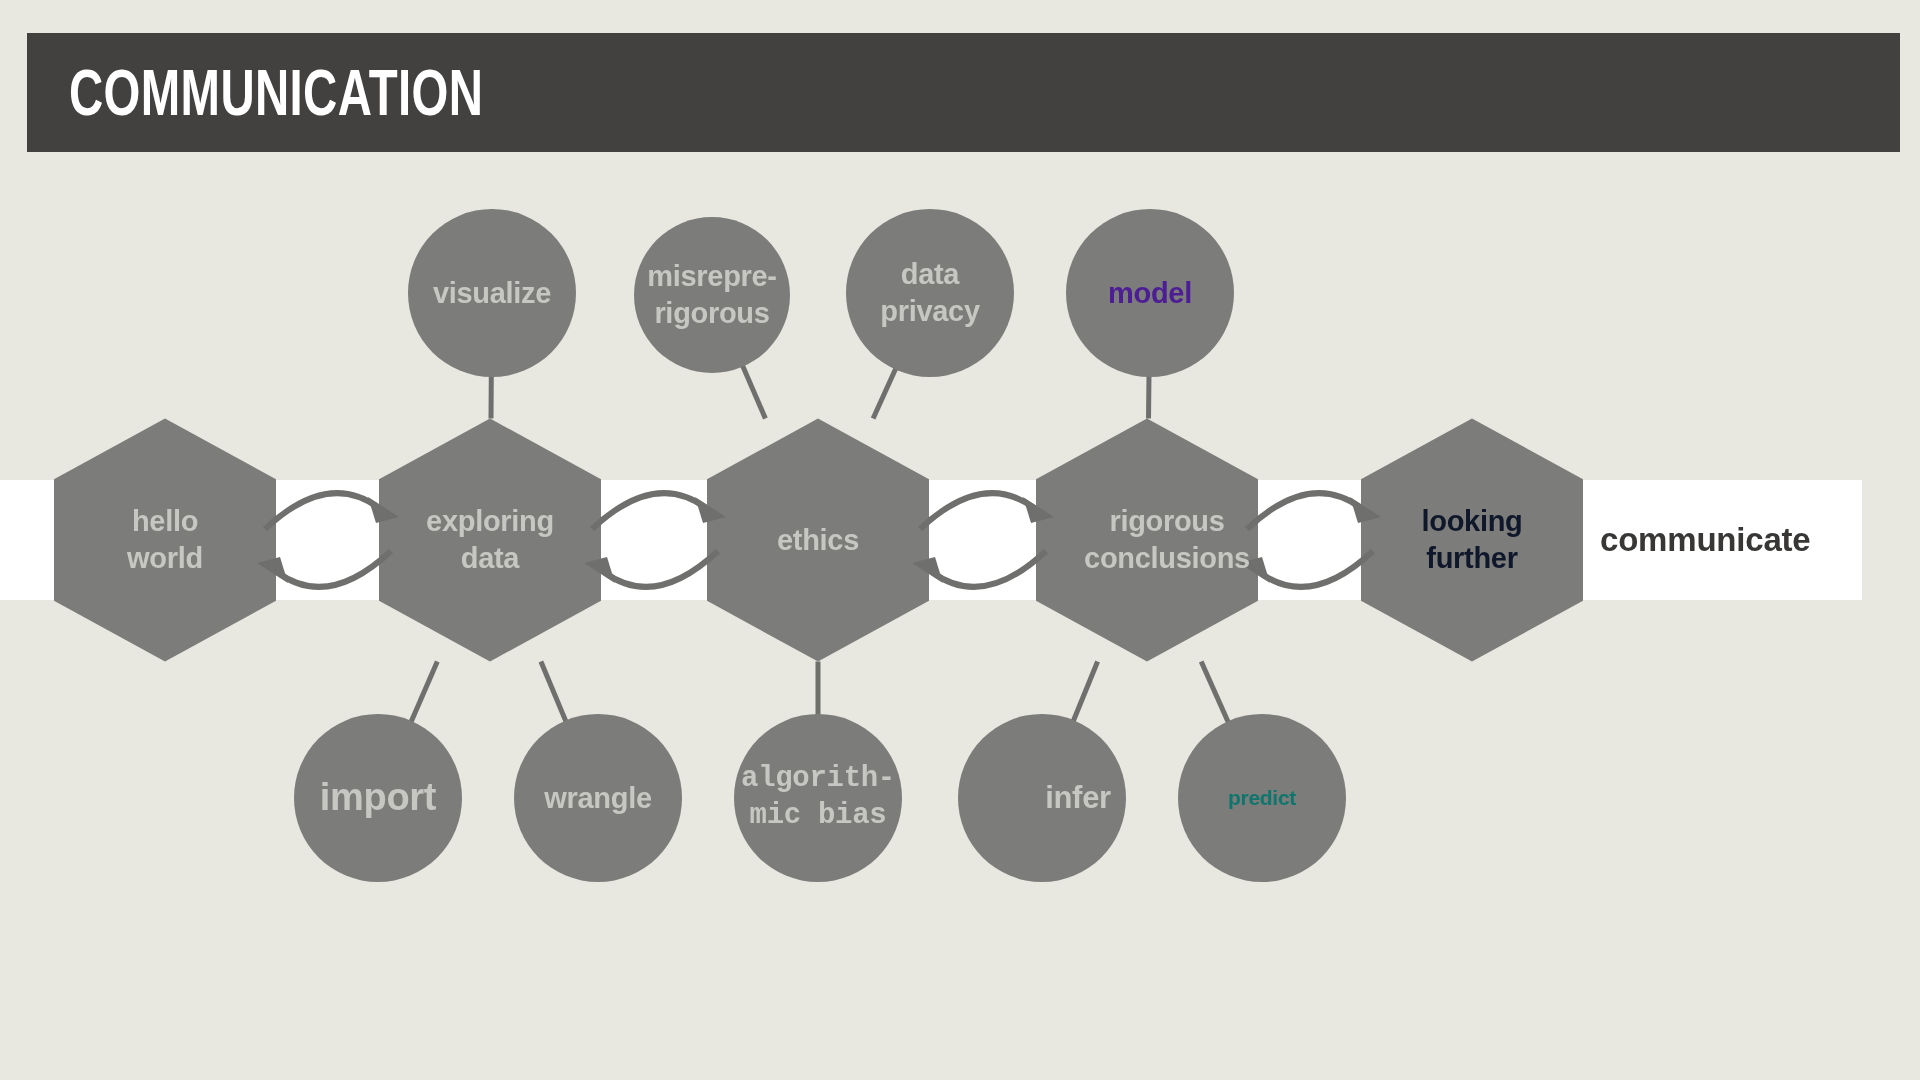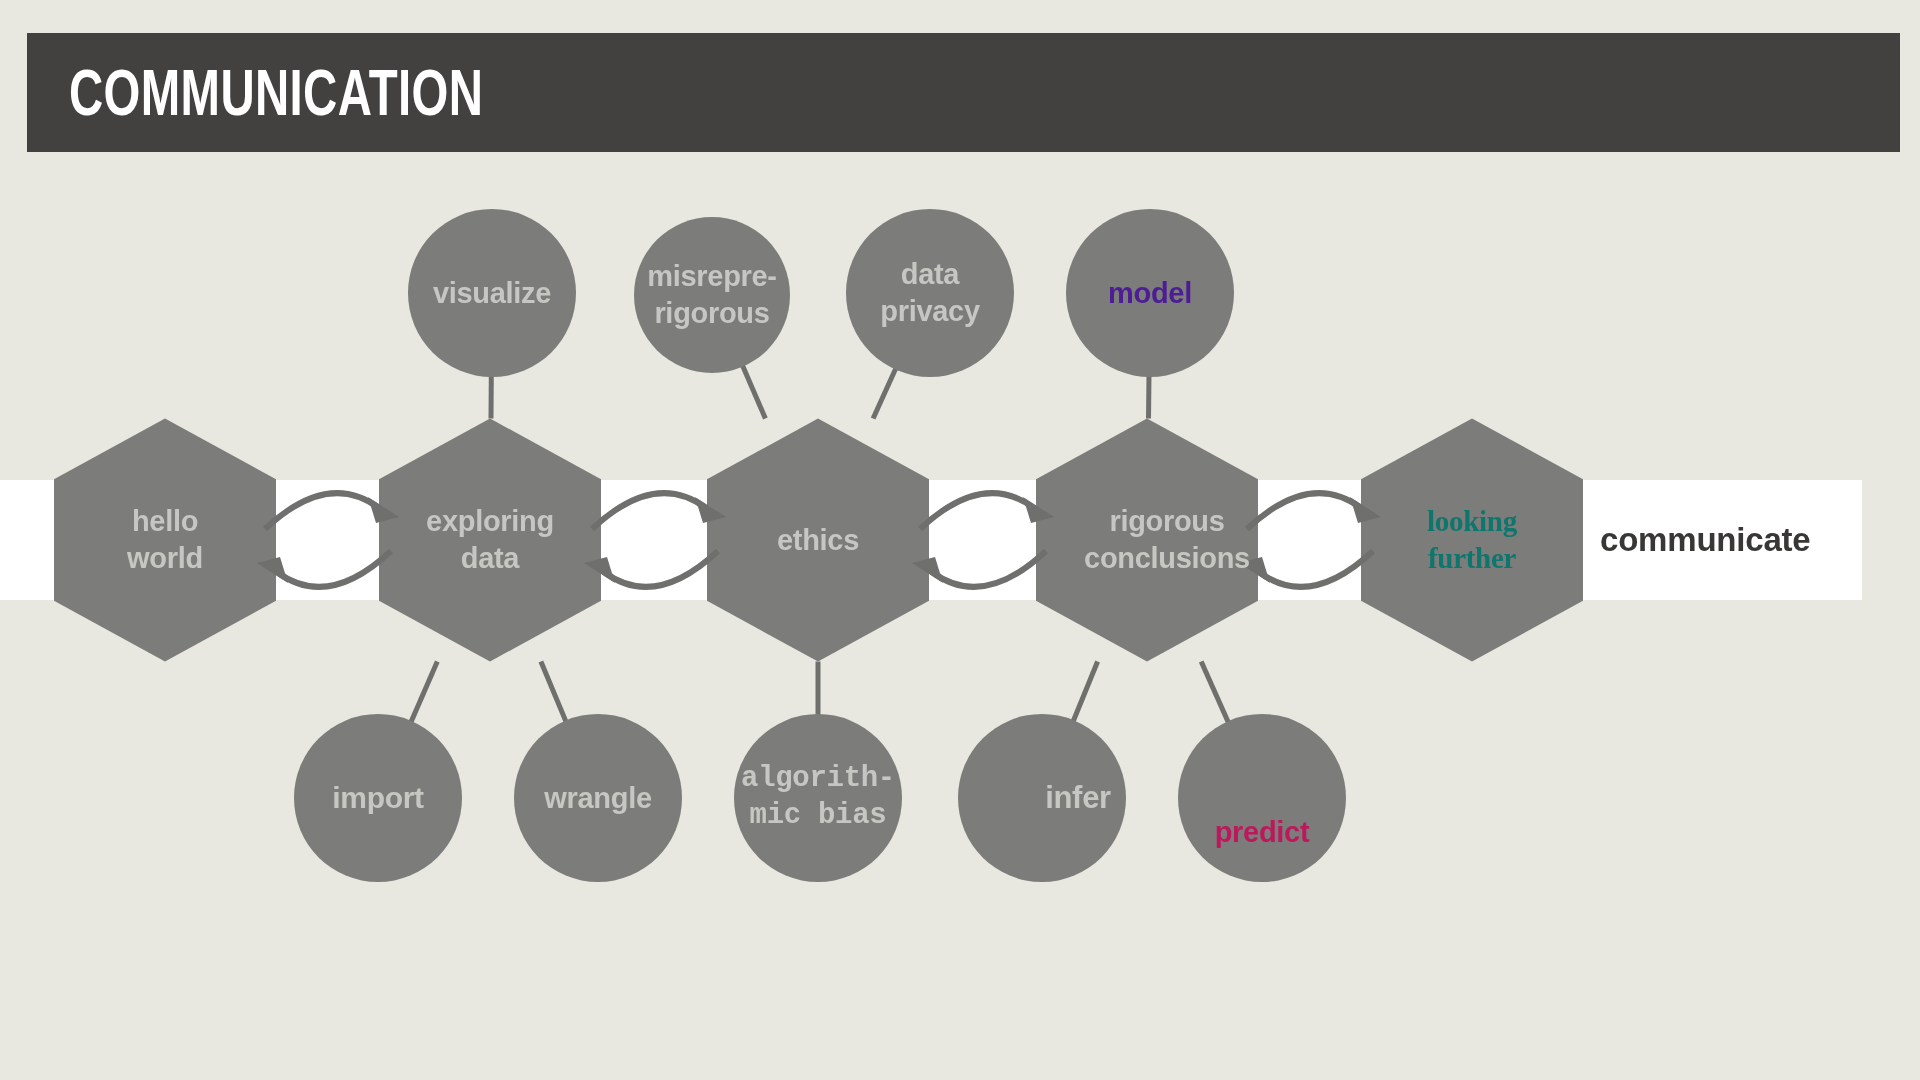--- a/index.html
+++ b/index.html
@@ -150,29 +150,29 @@
     </svg>
 
   <div id="label-layer">
       <div class="node-label" style="left: 165px; top: 540px; color: rgb(198, 198, 194);">hello
 world</div>
       <div class="node-label" style="left: 490px; top: 540px; color: rgb(198, 198, 194);">exploring
 data</div>
       <div class="node-label" style="left: 818px; top: 540px; color: rgb(198, 198, 194);">ethics</div>
       <div class="node-label wide" style="left: 1147px; top: 540px; color: rgb(198, 198, 194);">rigorous
 conclusions</div>
-      <div class="node-label" style="left: 1472px; top: 540px; color: #0f766e; font-family: Liberation Serif, serif;">looking
+      <div class="node-label" style="left: 1472px; top: 540px; color: #0f172a;">looking
 further</div>
       <div class="node-label" style="left: 492px; top: 293px; color: rgb(198, 198, 194); font-size: 29px;">visualize</div>
       <div class="node-label" style="left: 712px; top: 295px; color: rgb(198, 198, 194);">misrepre-
 rigorous</div>
       <div class="node-label" style="left: 930px; top: 293px; color: rgb(198, 198, 194);">data
 privacy</div>
       <div class="node-label" style="left: 1150px; top: 293px; color: #4c1d95; font-size: 29px;">model</div>
-      <div class="node-label" style="left: 378px; top: 798px; color: rgb(198, 198, 194); font-size: 30px;">import</div>
+      <div class="node-label" style="left: 378px; top: 798px; color: rgb(198, 198, 194); font-size: 38px;">import</div>
       <div class="node-label" style="left: 598px; top: 798px; color: rgb(198, 198, 194); font-size: 29px;">wrangle</div>
       <div class="node-label" style="left: 818px; top: 798px; color: rgb(198, 198, 194); font-family: Liberation Mono, monospace;">algorith-
 mic bias</div>
       <div class="node-label" style="left: 1078px; top: 798px; color: rgb(198, 198, 194); font-size: 31px;">infer</div>
-      <div class="node-label" style="left: 1262px; top: 798px; color: #be185d; font-size: 29px; margin-top: 34px;">predict</div>
+      <div class="node-label" style="left: 1262px; top: 798px; color: #0f766e; font-size: 21px;">predict</div>
     </div>
 
 </div>
 
 </body></html>

